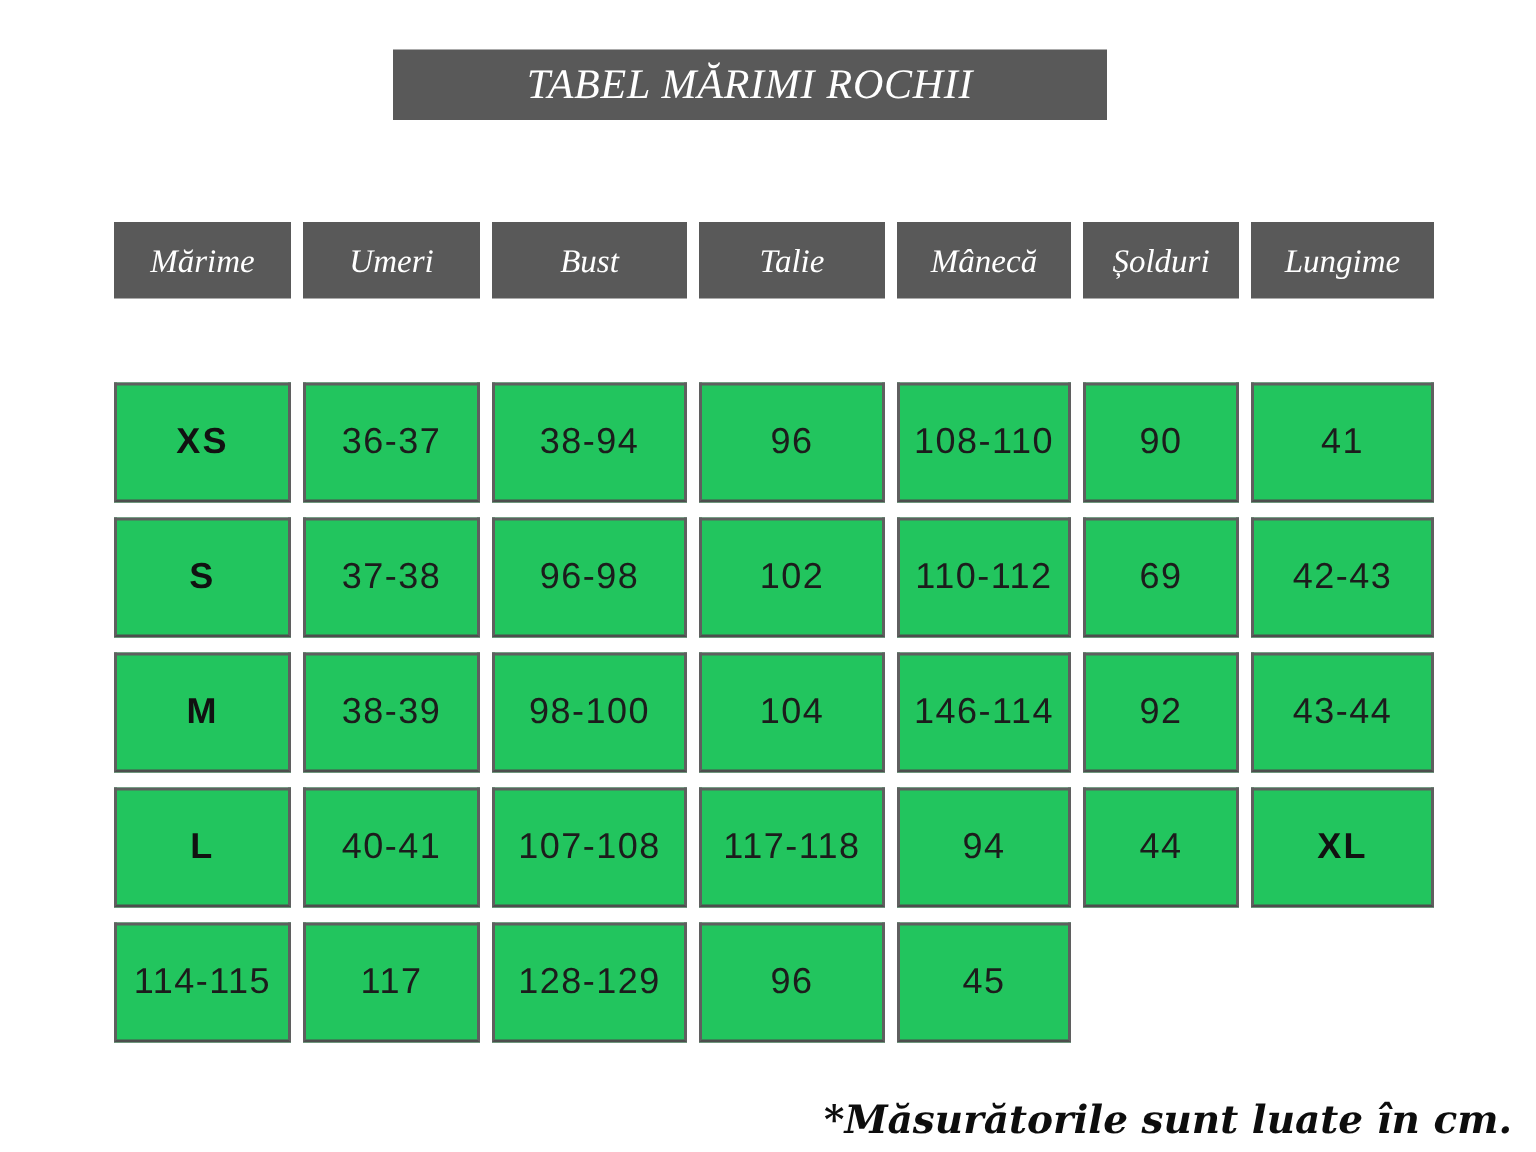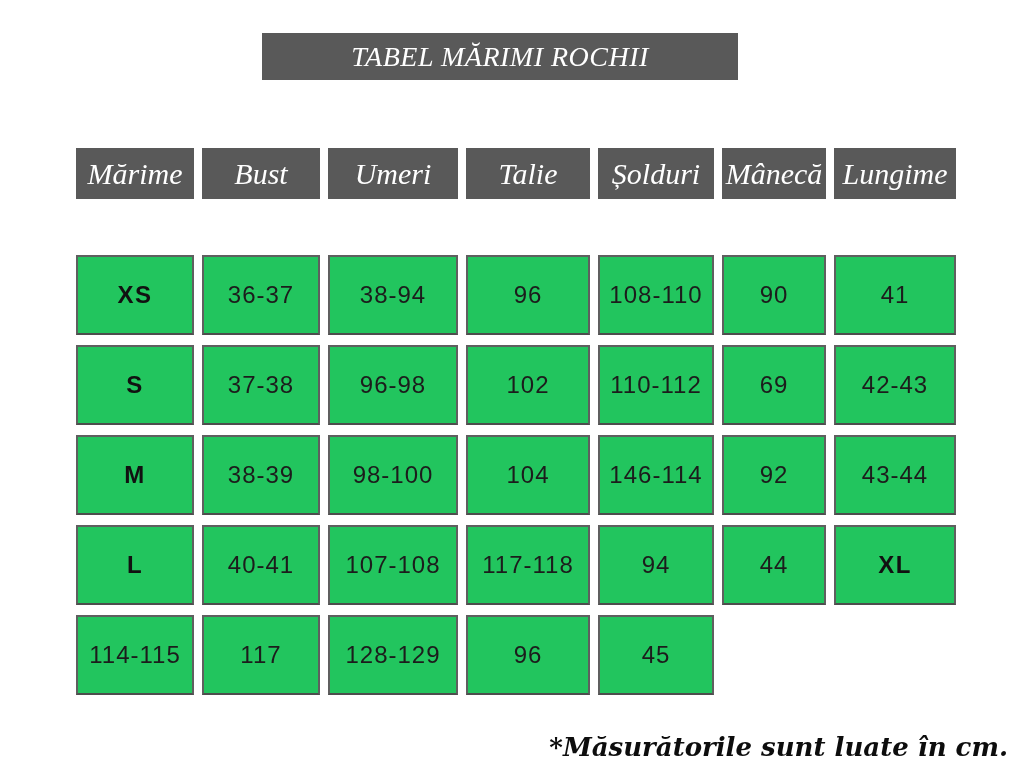--- a/index.html
+++ b/index.html
@@ -52,21 +52,21 @@
   }
 
   .hcell {
     height: 51px;
     background: #595959;
     display: flex;
     align-items: center;
     justify-content: center;
     font-family: "Liberation Serif", serif;
     font-style: italic;
-    font-size: 30px;
+    font-size: 22px;
     color: #ffffff;
     white-space: nowrap;
   }
 
   .cell {
     background: #22c55e;
     border: 2px solid #5f5f5f;
     border-bottom-color: #4d4d4d;
     box-sizing: border-box;
     display: flex;
@@ -99,25 +99,25 @@
 <body>
 
 <div class="page">
 
   <div class="title-box">
     <span>TABEL MĂRIMI ROCHII</span>
   </div>
 
   <div class="grid header-row">
     <div class="hcell">Mărime</div>
+    <div class="hcell">Umeri</div>
     <div class="hcell">Bust</div>
-    <div class="hcell">Umeri</div>
     <div class="hcell">Talie</div>
+    <div class="hcell">Mânecă</div>
     <div class="hcell">Șolduri</div>
-    <div class="hcell">Mânecă</div>
     <div class="hcell">Lungime</div>
   </div>
 
   <div class="grid body-rows">
 
     <div class="cell size">XS</div>
     <div class="cell">36-37</div>
     <div class="cell">38-94</div>
     <div class="cell">96</div>
     <div class="cell">108-110</div>

